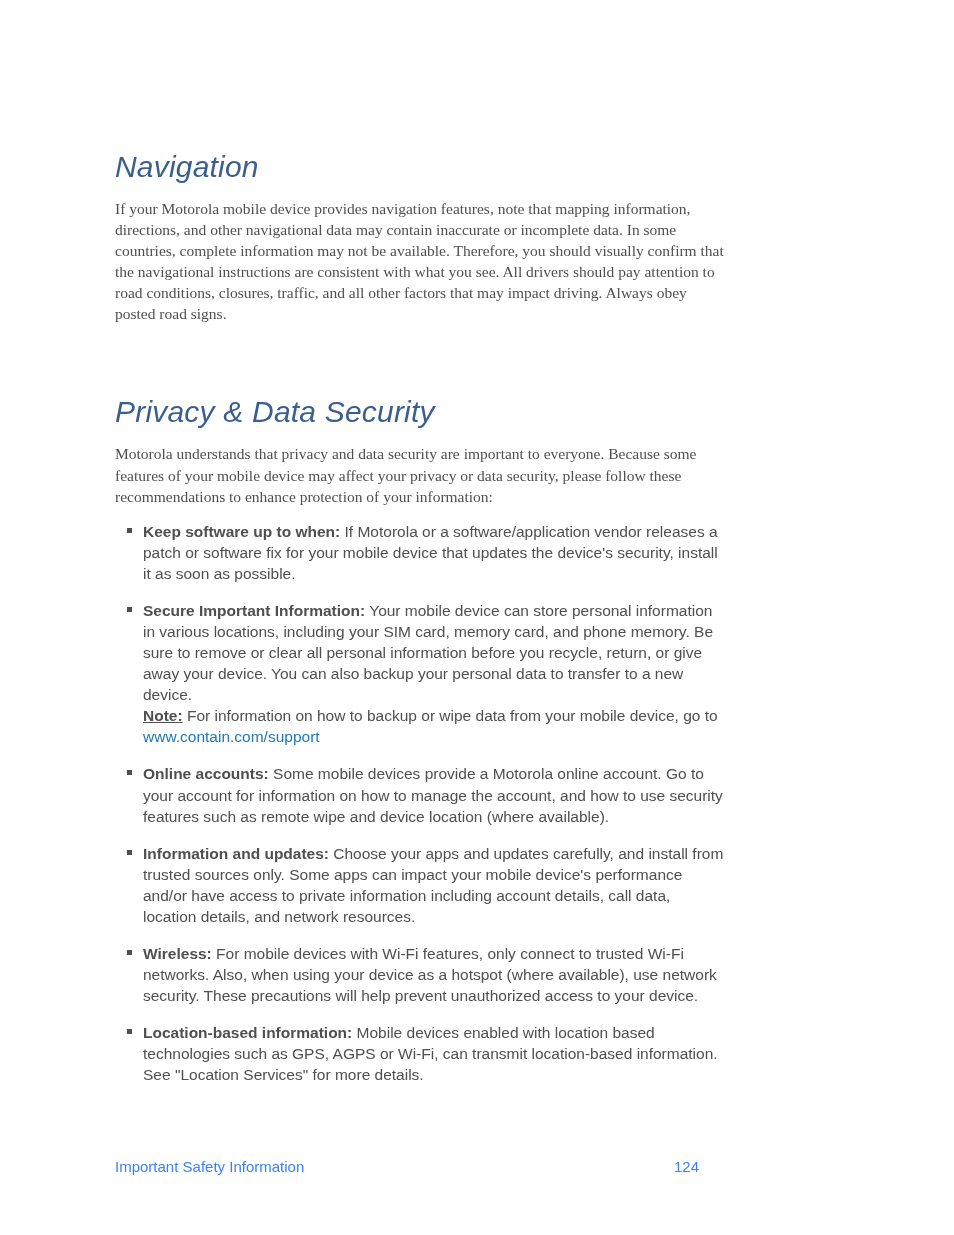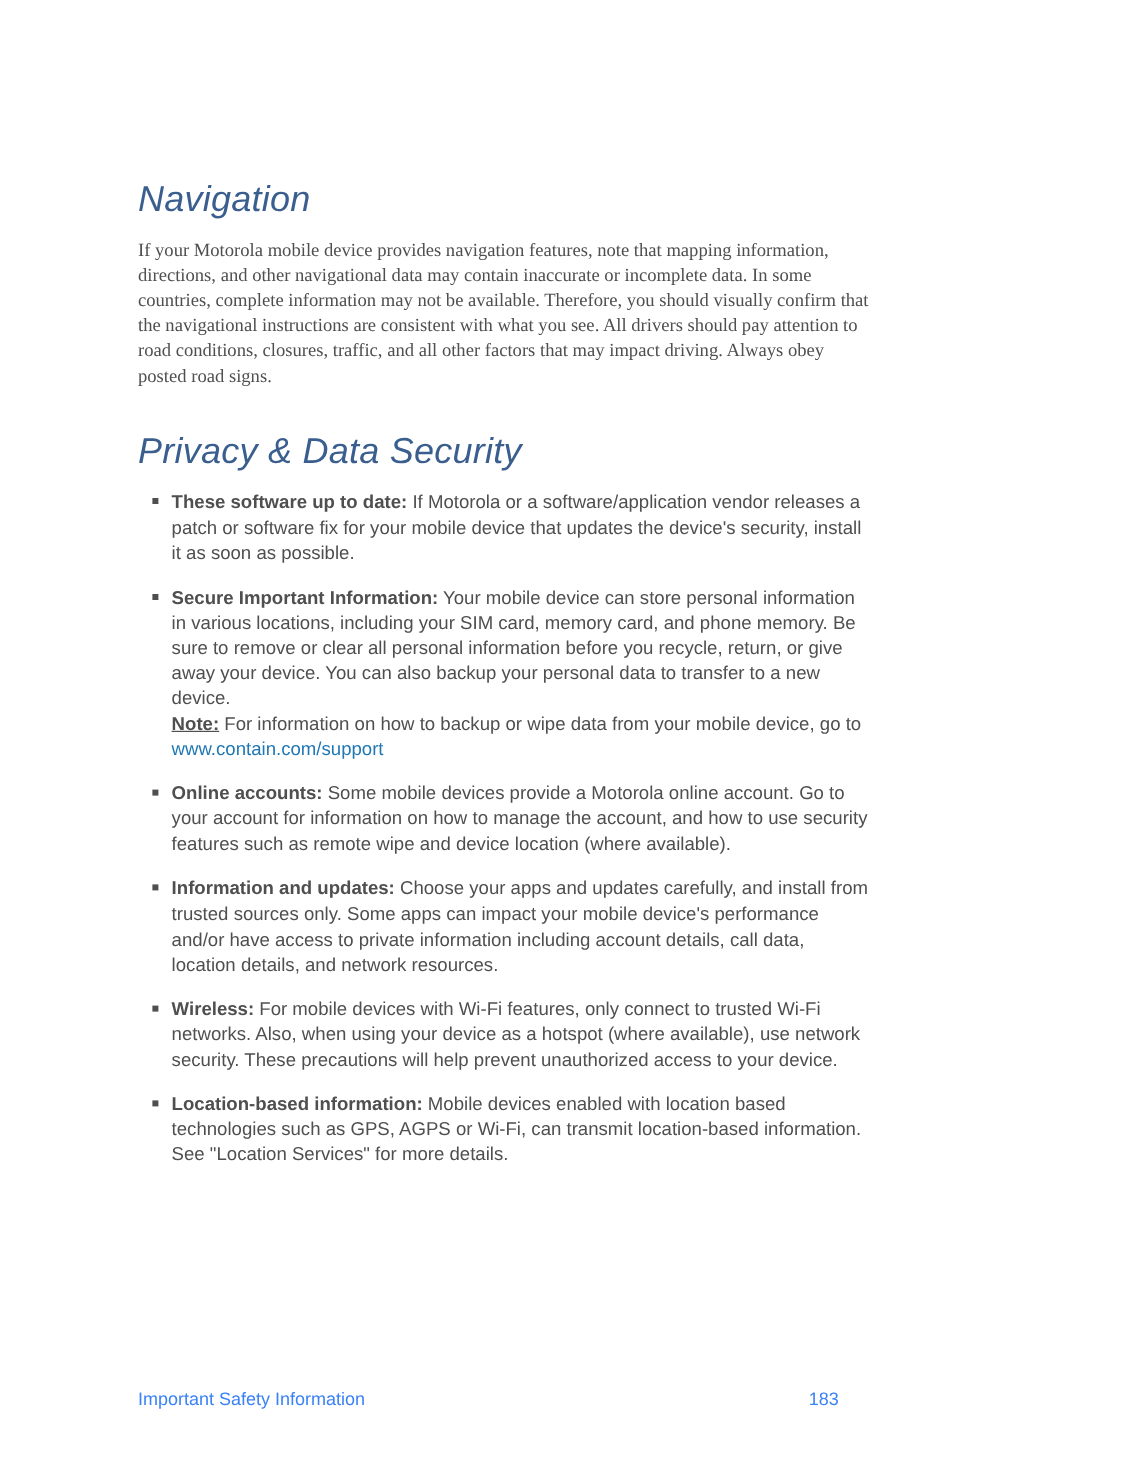--- a/index.html
+++ b/index.html
@@ -21,21 +21,21 @@
   h2.section-heading {
     font-family: Arial, Helvetica, sans-serif;
     font-style: italic;
     font-weight: 400;
     color: #3a5f8f;
     font-size: 30px;
     margin: 0 0 14px 0;
     letter-spacing: 0.2px;
   }
   h2.section-heading.second {
-    margin-top: 36px;
+    margin-top: 71px;
   }
   p.body {
     font-size: 15.5px;
     line-height: 1.36;
     margin: 0 0 14px 0;
     color: #4f4f4f;
     font-family: Liberation Serif, serif;
   }
   ul.bullets {
     list-style: none;
@@ -84,26 +84,27 @@
 </style>
 </head>
 <body>
 
 <div class="page">
 
   <h2 class="section-heading">Navigation</h2>
   <p class="body">If your Motorola mobile device provides navigation features, note that mapping information, directions, and other navigational data may contain inaccurate or incomplete data. In some countries, complete information may not be available. Therefore, you should visually confirm that the navigational instructions are consistent with what you see. All drivers should pay attention to road conditions, closures, traffic, and all other factors that may impact driving. Always obey posted road signs.</p>
 
   <h2 class="section-heading second">Privacy &amp; Data Security</h2>
+  <p class="body">Motorola understands that privacy and data security are important to everyone. Because some features of your mobile device may affect your privacy or data security, please follow these recommendations to enhance protection of your information:</p>
 
   <ul class="bullets">
 
 
     <li>
-      <span class="bold-lead">These software up to date:</span><span>  If Motorola or a software/application vendor releases a patch or software fix for your mobile device that updates the device's security, install it as soon as possible.</span>
+      <span class="bold-lead">Keep software up to when:</span><span>  If Motorola or a software/application vendor releases a patch or software fix for your mobile device that updates the device's security, install it as soon as possible.</span>
     </li>
 
     <li>
       <span class="bold-lead">Secure Important Information:</span><span>  Your mobile device can store personal information in various locations, including your SIM card, memory card, and phone memory. Be sure to remove or clear all personal information before you recycle, return, or give away your device. You can also backup your personal data to transfer to a new device.</span><br>
       <span class="note-label"> Note:</span><span>  For information on how to backup or wipe data from your mobile device, go to </span><br><a class="link">www.contain.com/support</a>
     </li>
 
     <li>
       <span class="bold-lead">Online accounts:</span><span>  Some mobile devices provide a Motorola online account. Go to your account for information on how to manage the account, and how to use security features such as remote wipe and device location (where available).</span>
     </li>
@@ -117,16 +118,16 @@
     </li>
 
     <li>
       <span class="bold-lead">Location-based information:</span><span>  Mobile devices enabled with location based technologies such as GPS, AGPS or Wi-Fi, can transmit location-based information. See "Location Services" for more details.</span>
     </li>
 
   </ul>
 
   <div class="footer">
     <span>Important Safety Information</span>
-    <span>183</span>
+    <span>124</span>
   </div>
 
 </div>
 
 </body></html>

